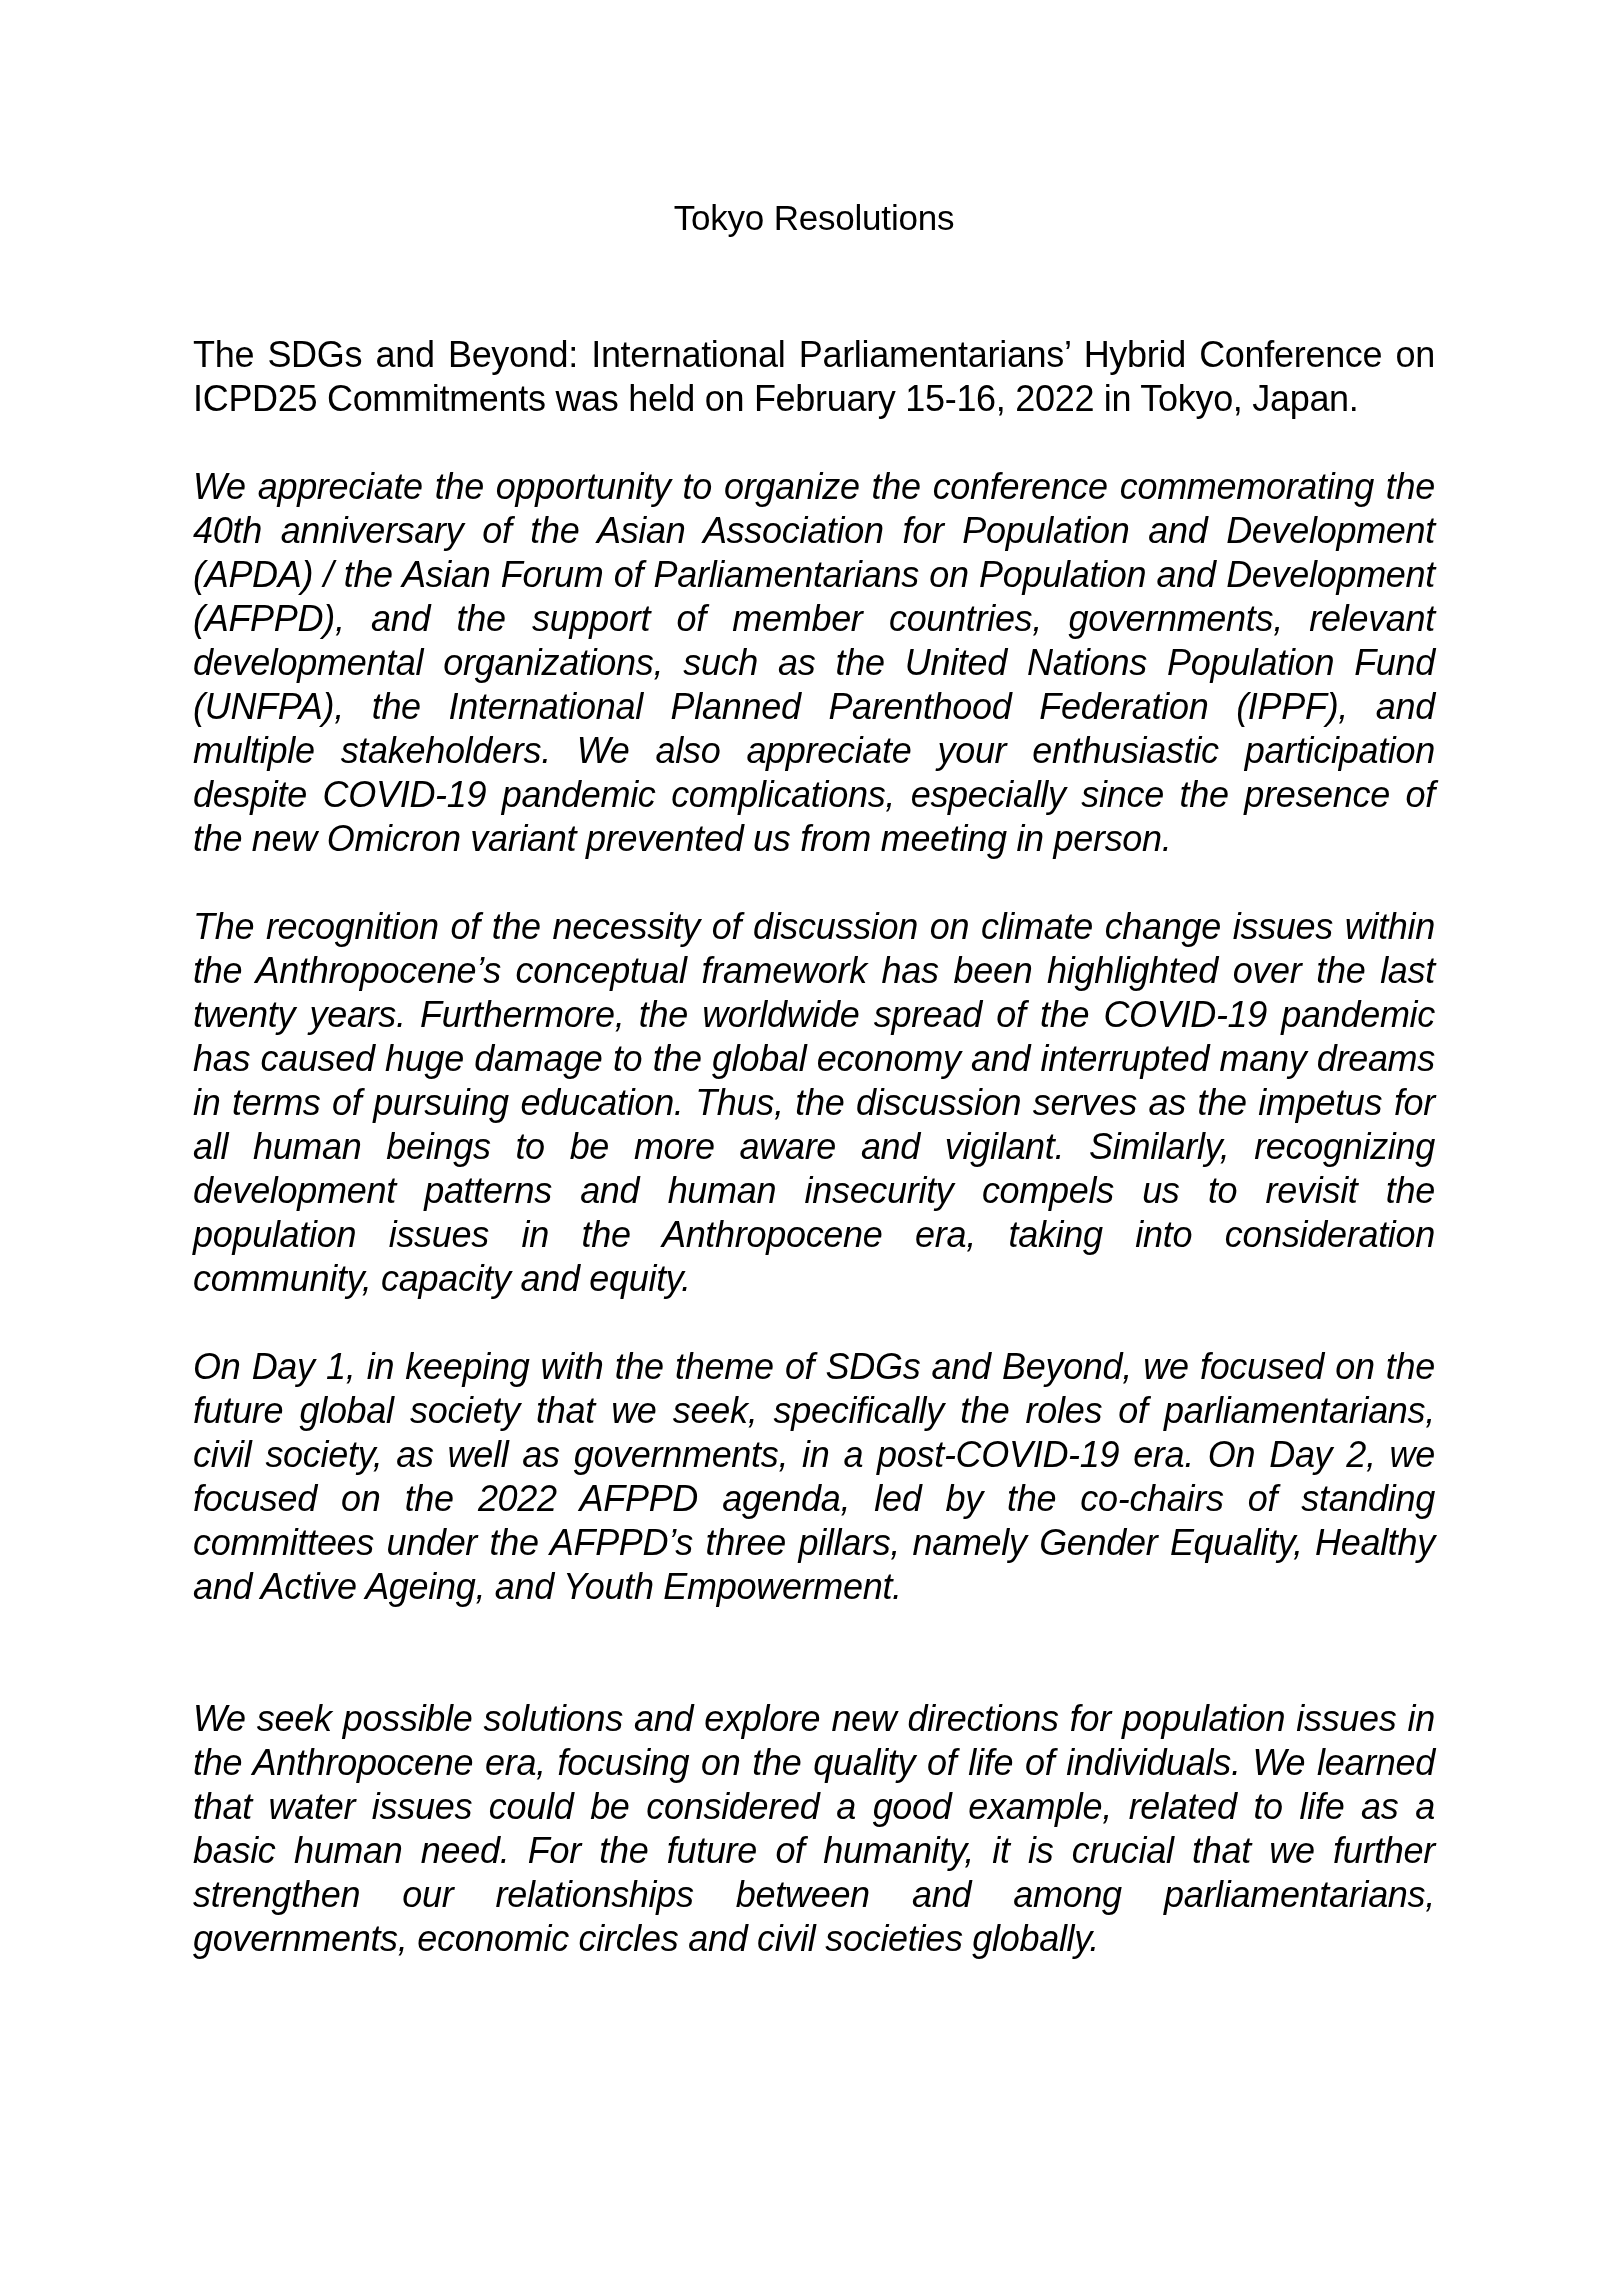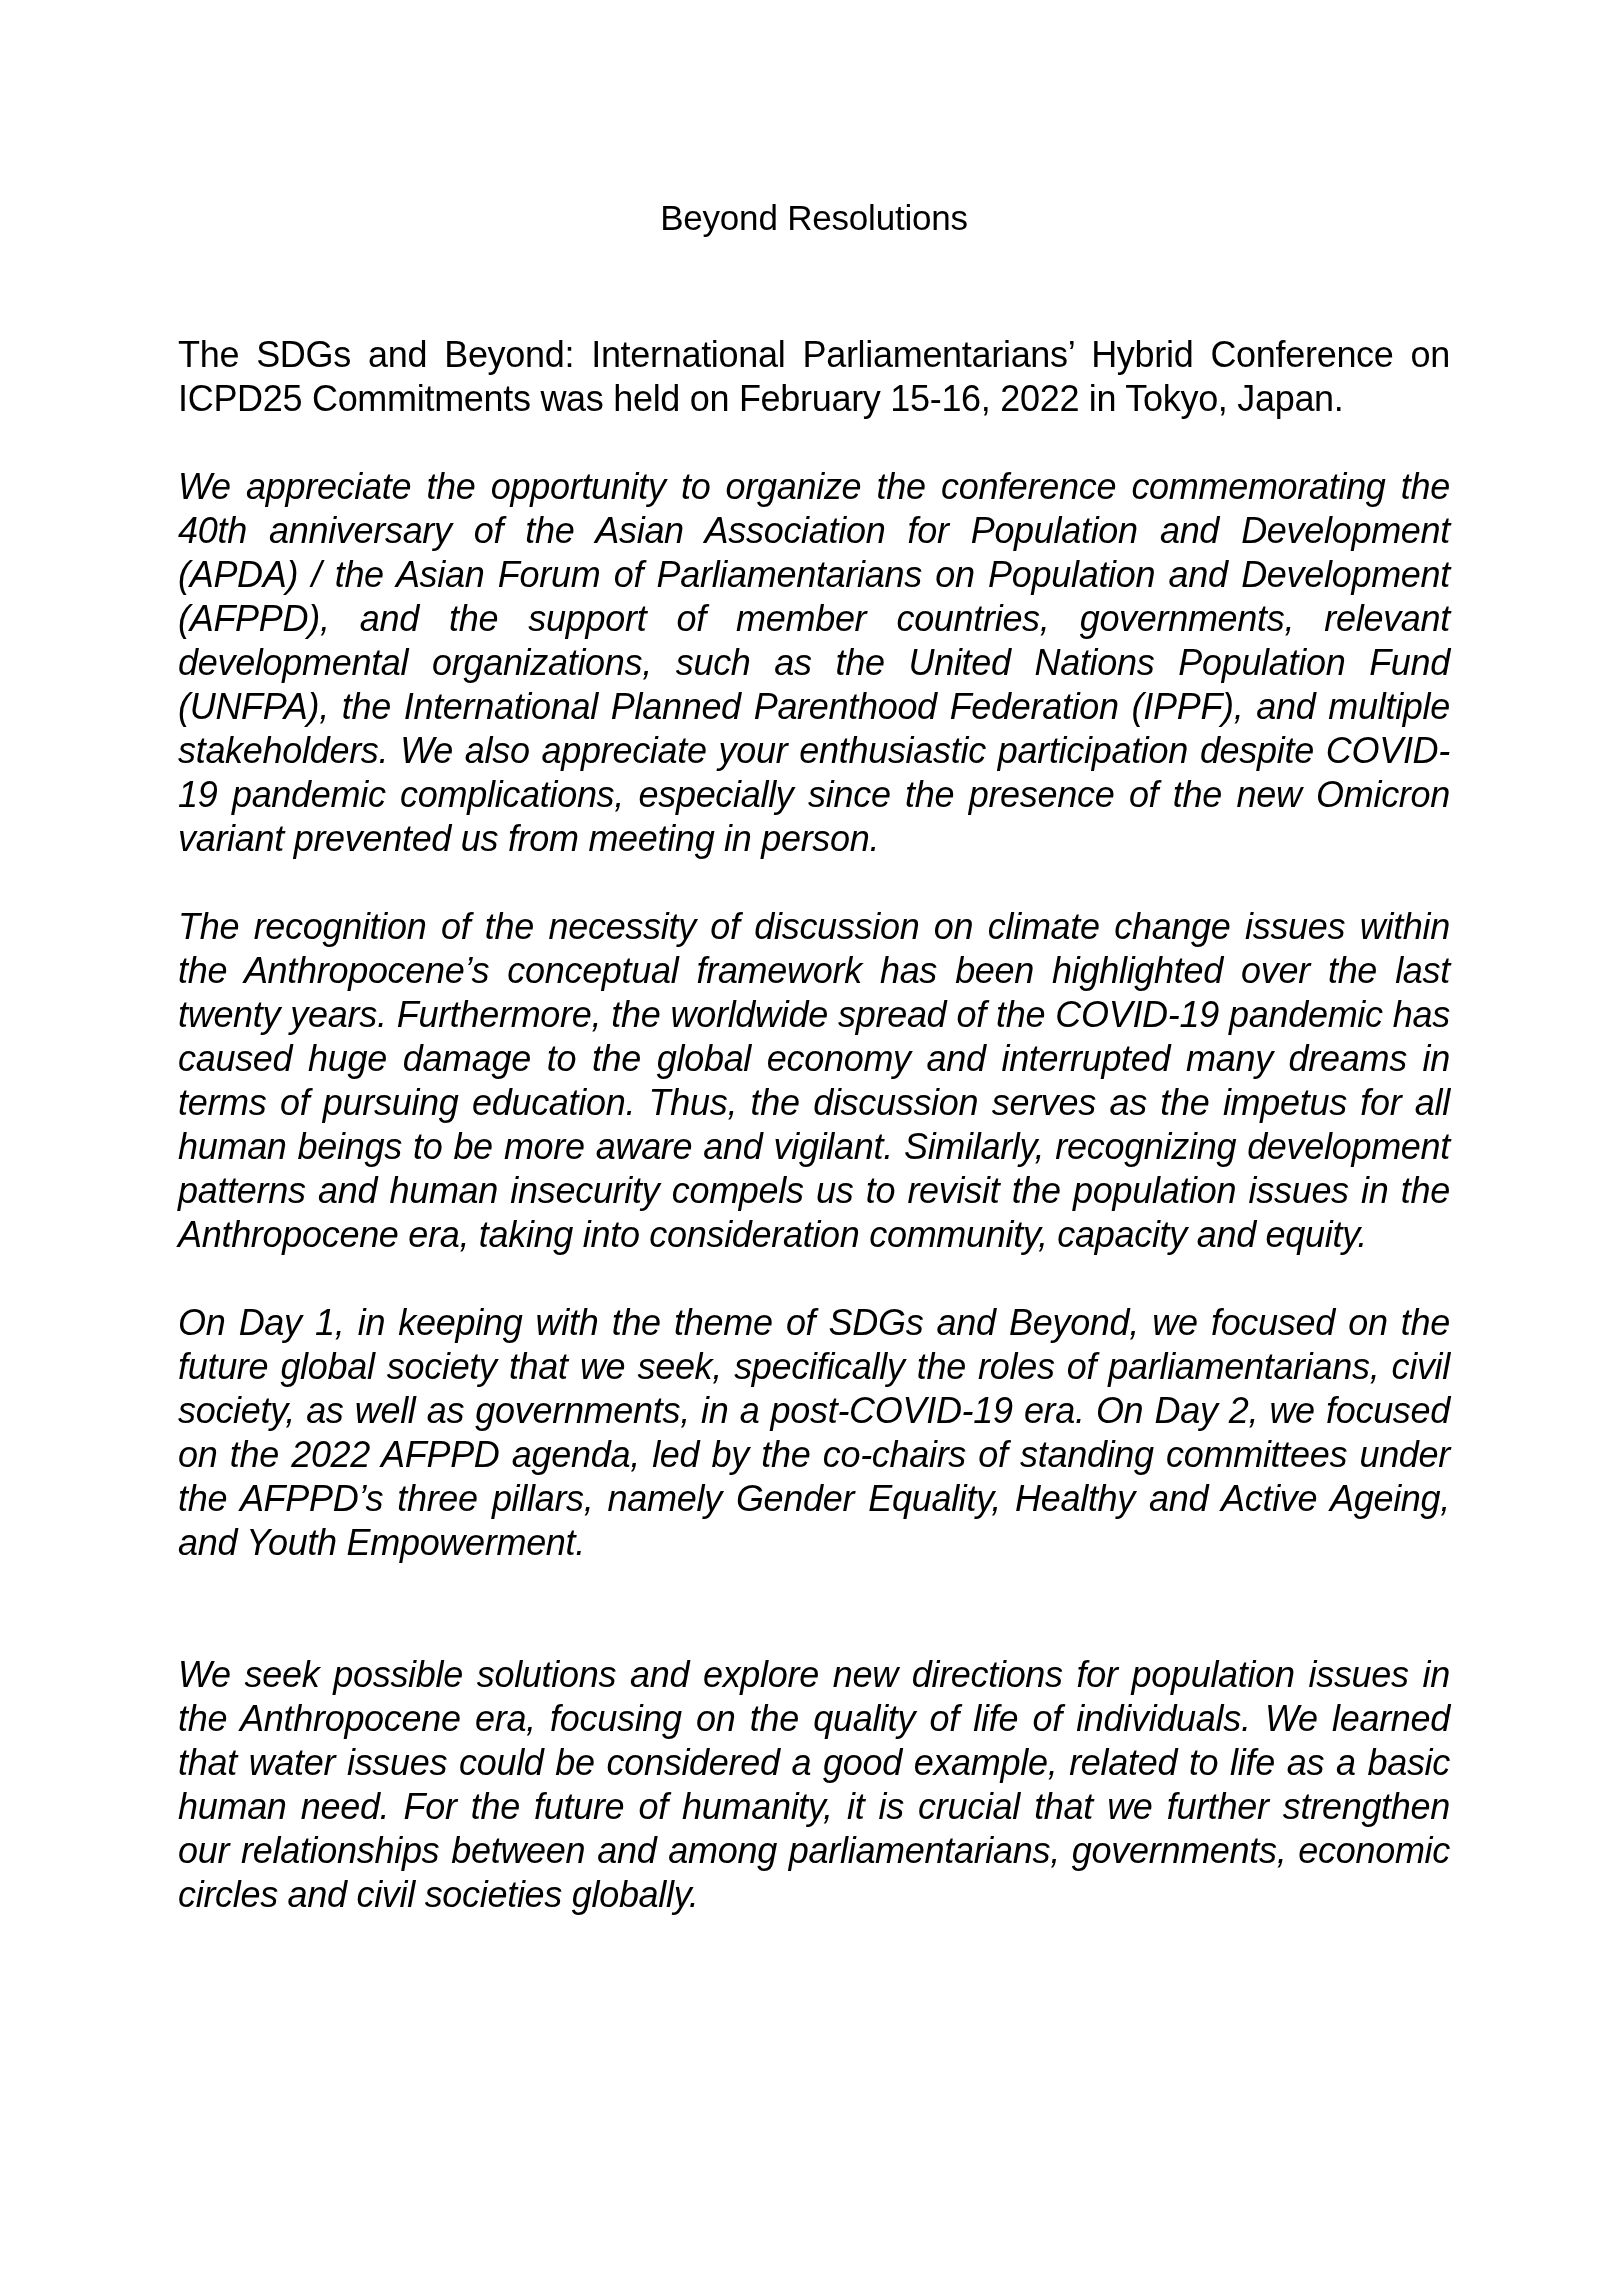--- a/index.html
+++ b/index.html
@@ -26,33 +26,33 @@
     font-size: 35px;
     line-height: 44px;
     margin: 0 0 93px 0;
     font-weight: normal;
     letter-spacing: -0.2px;
   }
   .para {
     font-size: 36px;
     line-height: 44px;
     text-align: justify;
-    margin: 1px;
+    margin: 16px;
     letter-spacing: -0.3px;
     word-spacing: 0px;
     hyphens: none;
   }
   .para + .para { margin-top: 44px; font-style: italic; }
   .para.extra-gap { margin-top: 88px; }
 </style>
 </head>
 <body>
 
 <div class="page">
-  <h1 class="doc-title">Beyond Resolutions</h1>
+  <h1 class="doc-title">Tokyo Resolutions</h1>
 
   <p class="para">The SDGs and Beyond: International Parliamentarians’ Hybrid Conference on ICPD25 Commitments was held on February 15-16, 2022 in Tokyo, Japan.</p>
   <p class="para">We appreciate the opportunity to organize the conference commemorating the 40th anniversary of the Asian Association for Population and Development (APDA) / the Asian Forum of Parliamentarians on Population and Development (AFPPD), and the support of member countries, governments, relevant developmental organizations, such as the United Nations Population Fund (UNFPA), the International Planned Parenthood Federation (IPPF), and multiple stakeholders. We also appreciate your enthusiastic participation despite COVID-19 pandemic complications, especially since the presence of the new Omicron variant prevented us from meeting in person.</p>
   <p class="para">The recognition of the necessity of discussion on climate change issues within the Anthropocene’s conceptual framework has been highlighted over the last twenty years.   Furthermore, the worldwide spread of the COVID-19 pandemic has caused huge damage to the global economy and interrupted many dreams in terms of pursuing education.  Thus, the discussion serves as the impetus for all human beings to be more aware and vigilant. Similarly, recognizing development patterns and human insecurity compels us to revisit the population issues in the Anthropocene era, taking into consideration community, capacity and equity.</p>
   <p class="para">On Day 1, in keeping with the theme of SDGs and Beyond, we focused on the future global society that we seek, specifically the roles of parliamentarians, civil society, as well as governments, in a post-COVID-19 era. On Day 2, we focused on the 2022 AFPPD agenda, led by the co-chairs of standing committees under the AFPPD’s three pillars, namely Gender Equality, Healthy and Active Ageing, and Youth Empowerment.</p>
   <p class="para extra-gap">We seek possible solutions and explore new directions for population issues in the Anthropocene era, focusing on the quality of life of individuals. We learned that water issues could be considered a good example, related to life as a basic human need. For the future of humanity, it is crucial that we further strengthen our relationships between and among parliamentarians, governments, economic circles and civil societies globally.</p>
 </div>
 
 
 </body></html>

